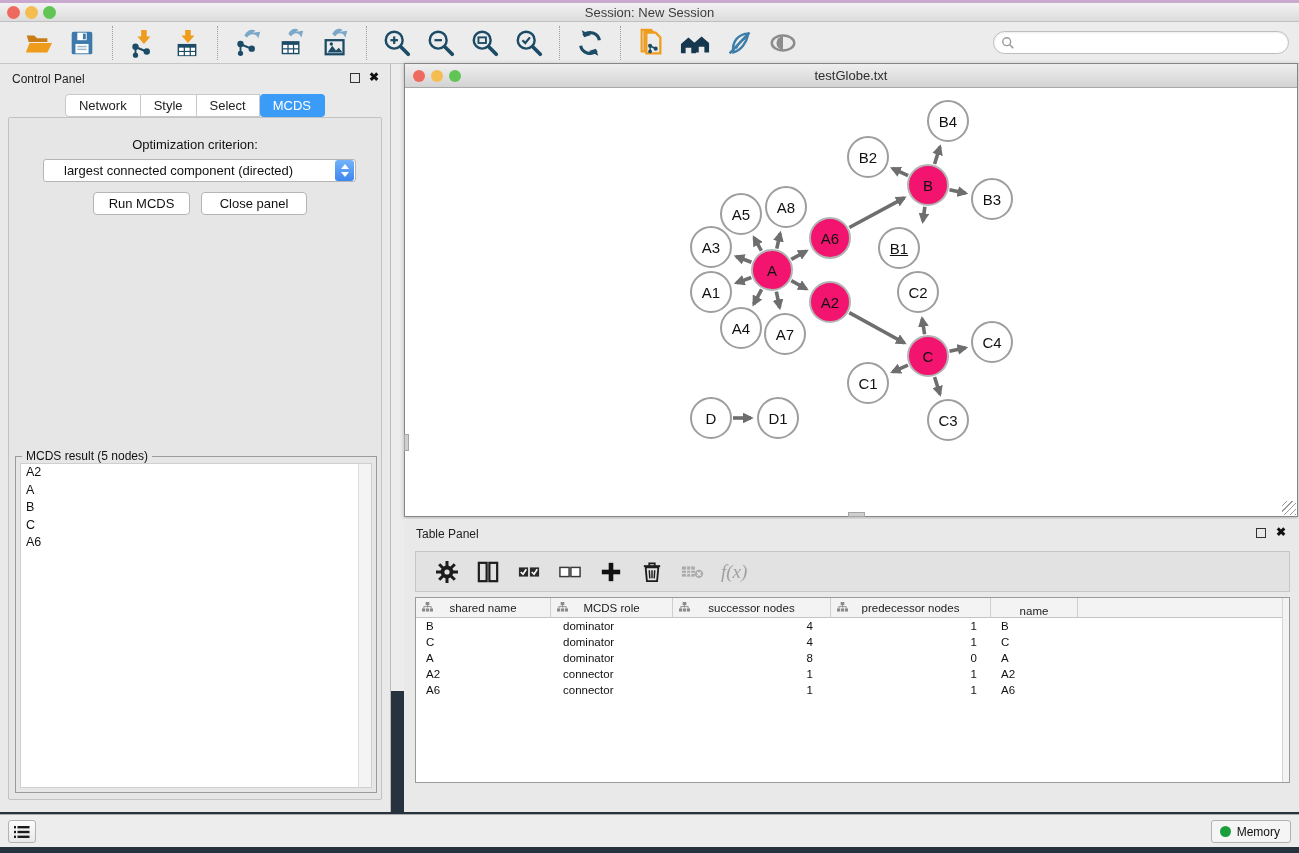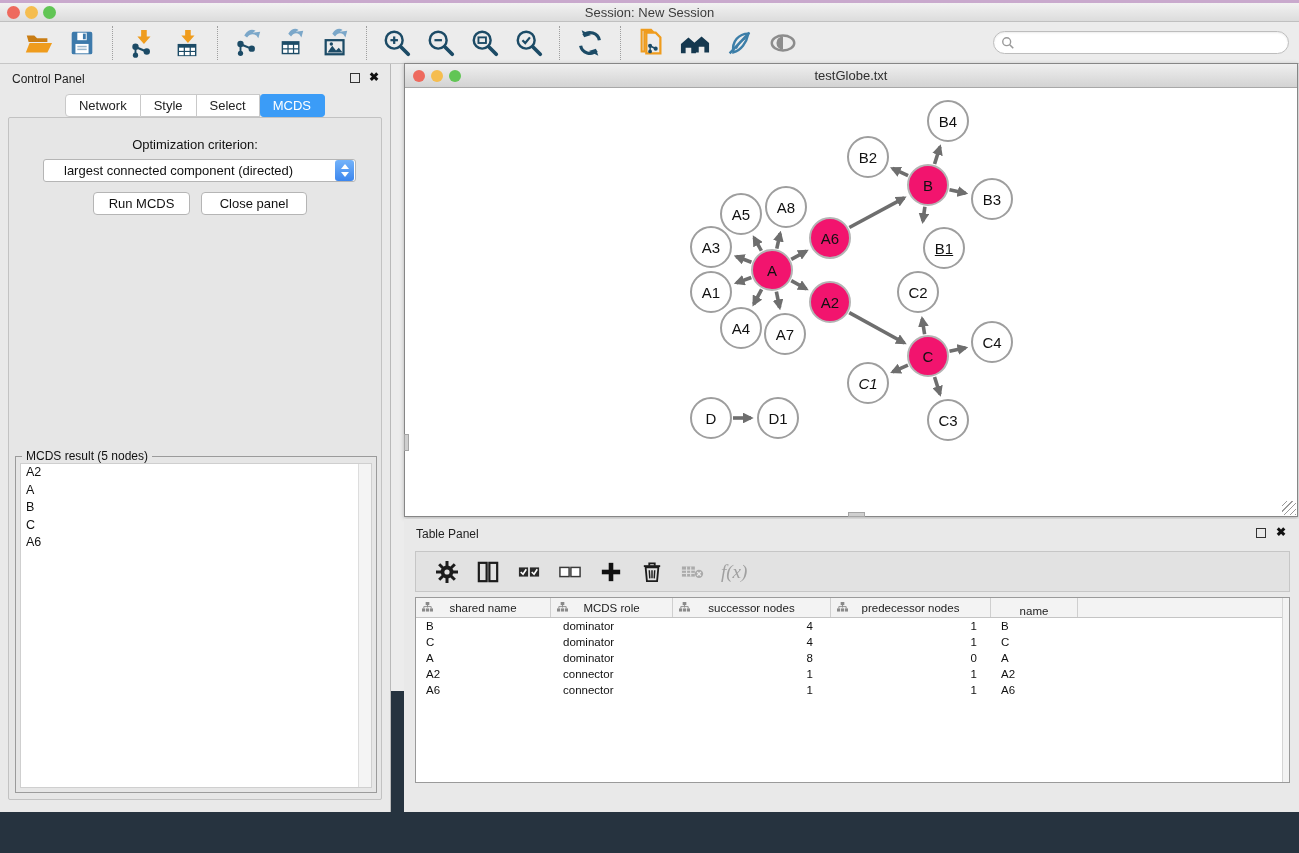--- a/index.html
+++ b/index.html
@@ -381,31 +381,31 @@
           <line x1="328" y1="330" x2="346" y2="330" stroke="#6e6e6e" stroke-width="3.6" marker-end="url(#arrowhead)"></line>
         </svg>
       <div id="node-layer">
           <div class="gnode" style="left: 522px; top: 12px;">B4</div>
           <div class="gnode" style="left: 442px; top: 48px;">B2</div>
           <div class="gnode mcds" style="left: 502px; top: 76px;">B</div>
           <div class="gnode" style="left: 566px; top: 90px;">B3</div>
           <div class="gnode" style="left: 315px; top: 105px;">A5</div>
           <div class="gnode" style="left: 360px; top: 98px;">A8</div>
           <div class="gnode mcds" style="left: 404px; top: 129px;">A6</div>
-          <div class="gnode" style="left: 518px; top: 139px; text-decoration: underline;">B1</div>
+          <div class="gnode" style="left: 473px; top: 139px; text-decoration: underline;">B1</div>
           <div class="gnode" style="left: 285px; top: 138px;">A3</div>
           <div class="gnode mcds" style="left: 346px; top: 161px;">A</div>
           <div class="gnode" style="left: 492px; top: 183px;">C2</div>
           <div class="gnode" style="left: 285px; top: 183px;">A1</div>
           <div class="gnode mcds" style="left: 404px; top: 193px;">A2</div>
           <div class="gnode" style="left: 315px; top: 219px;">A4</div>
           <div class="gnode" style="left: 359px; top: 225px;">A7</div>
           <div class="gnode" style="left: 566px; top: 233px;">C4</div>
           <div class="gnode mcds" style="left: 502px; top: 247px;">C</div>
-          <div class="gnode" style="left: 442px; top: 274px; font-style: italic;">C1</div>
+          <div class="gnode" style="left: 442px; top: 274px;">C1</div>
           <div class="gnode" style="left: 522px; top: 311px;">C3</div>
           <div class="gnode" style="left: 285px; top: 309px;">D</div>
           <div class="gnode" style="left: 352px; top: 309px;">D1</div>
         </div>
     </div>
     <div class="splitter-left"></div>
     <div class="splitter-bottom"></div>
     <div class="resize-grip"></div>
   </div>
 
@@ -565,14 +565,32 @@
             <div class="tcell c3">1</div>
             <div class="tcell c4">A6</div>
             <div class="tcell c5"></div>
           </div>
         </div>
       <div class="tbl-scroll"></div>
     </div>
 
   </div>
 
+  <div class="statusbar">
+    <div class="status-list-btn">
+      <svg width="16" height="14" viewBox="0 0 16 14">
+          <g fill="#1c1c1c">
+            <rect x="0" y="1" width="2" height="2.4"></rect>
+            <rect x="3.5" y="1" width="12" height="2.4"></rect>
+            <rect x="0" y="5.8" width="2" height="2.4"></rect>
+            <rect x="3.5" y="5.8" width="12" height="2.4"></rect>
+            <rect x="0" y="10.6" width="2" height="2.4"></rect>
+            <rect x="3.5" y="10.6" width="12" height="2.4"></rect>
+          </g>
+        </svg>
+    </div>
+    <div class="memory-btn">
+      <span class="memory-dot"></span>
+      <span>Memory</span>
+    </div>
+  </div>
 
 </div>
 
 </body></html>

